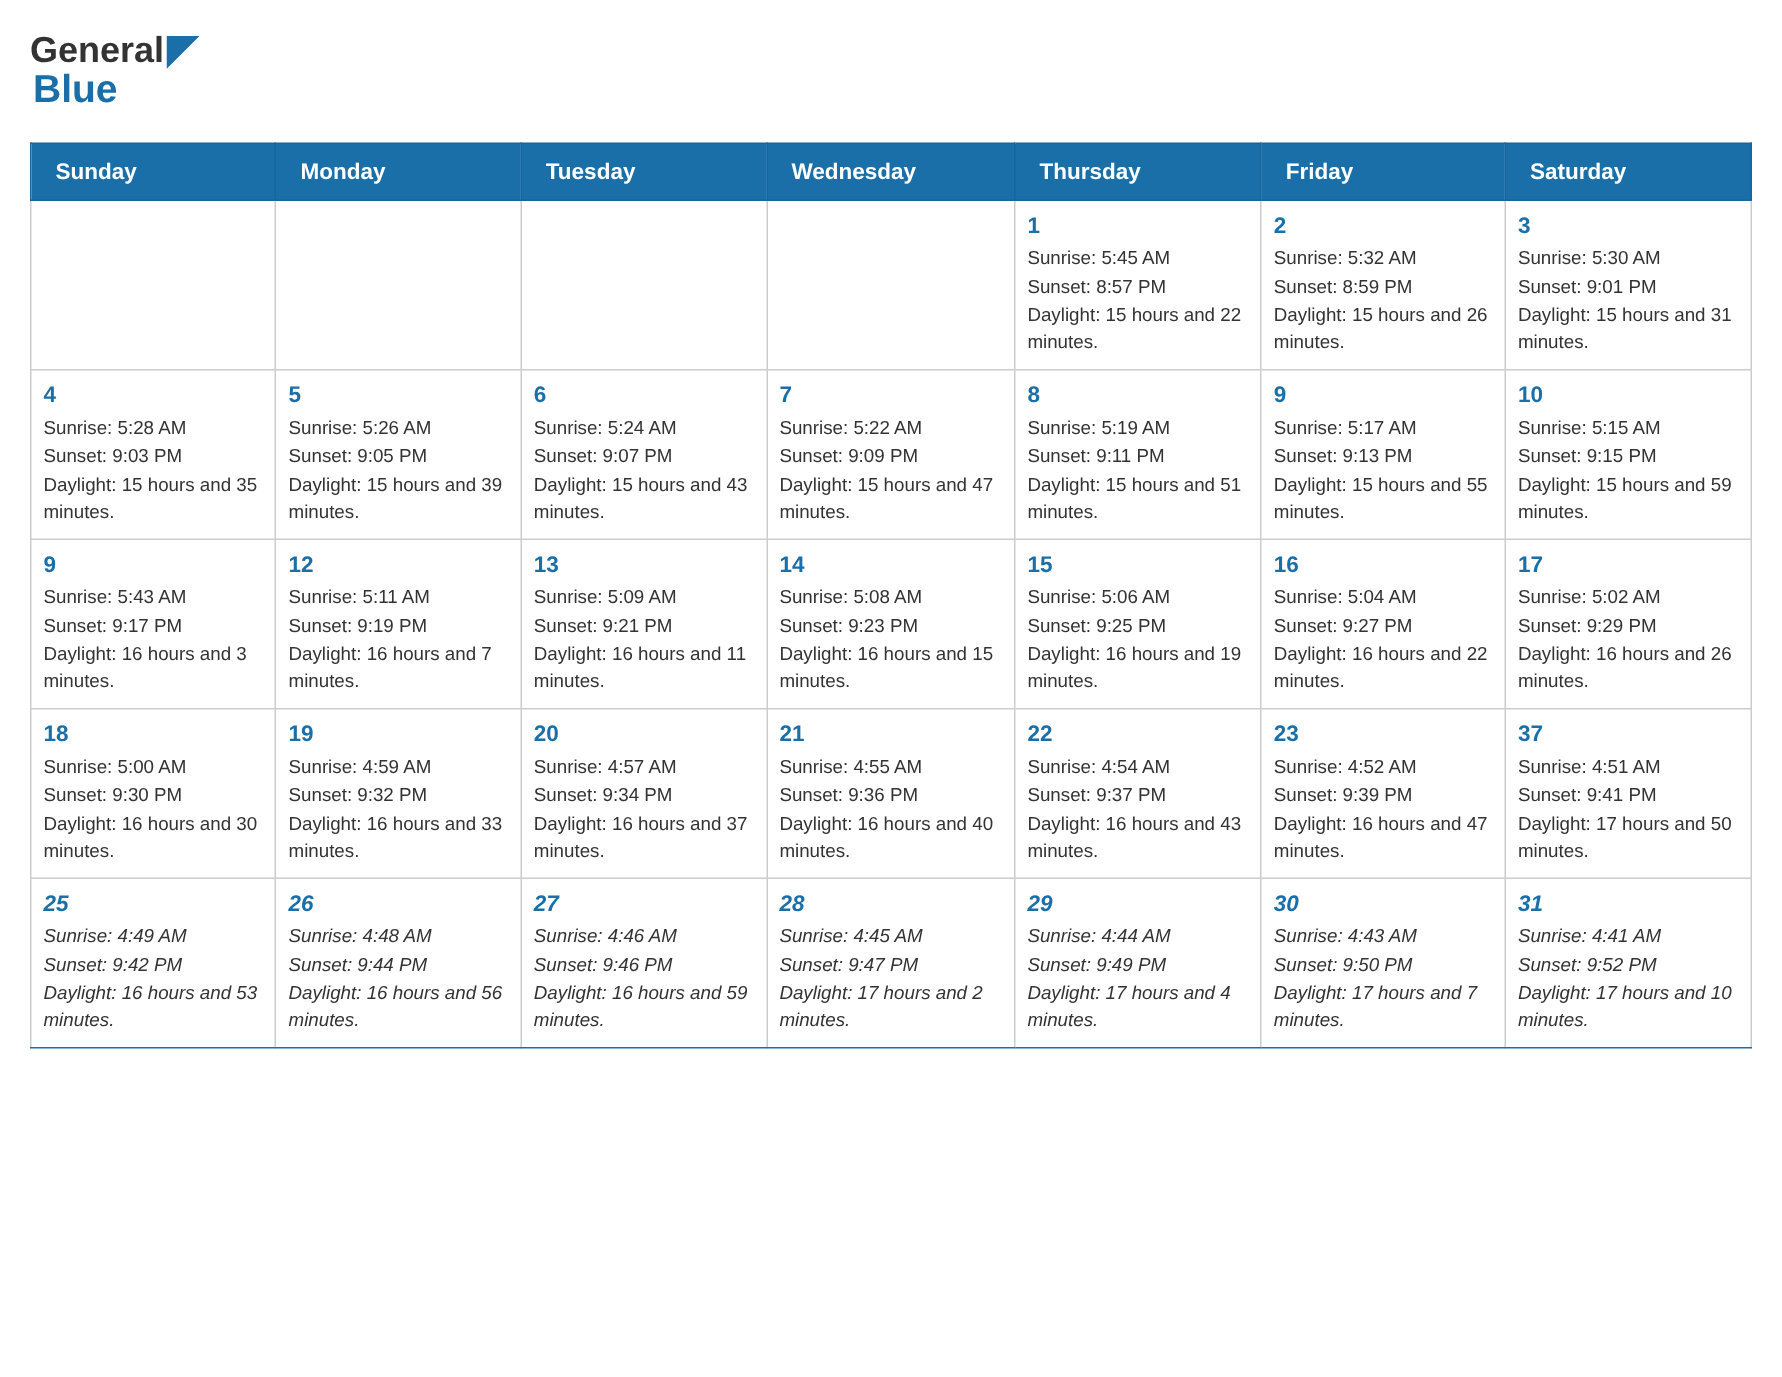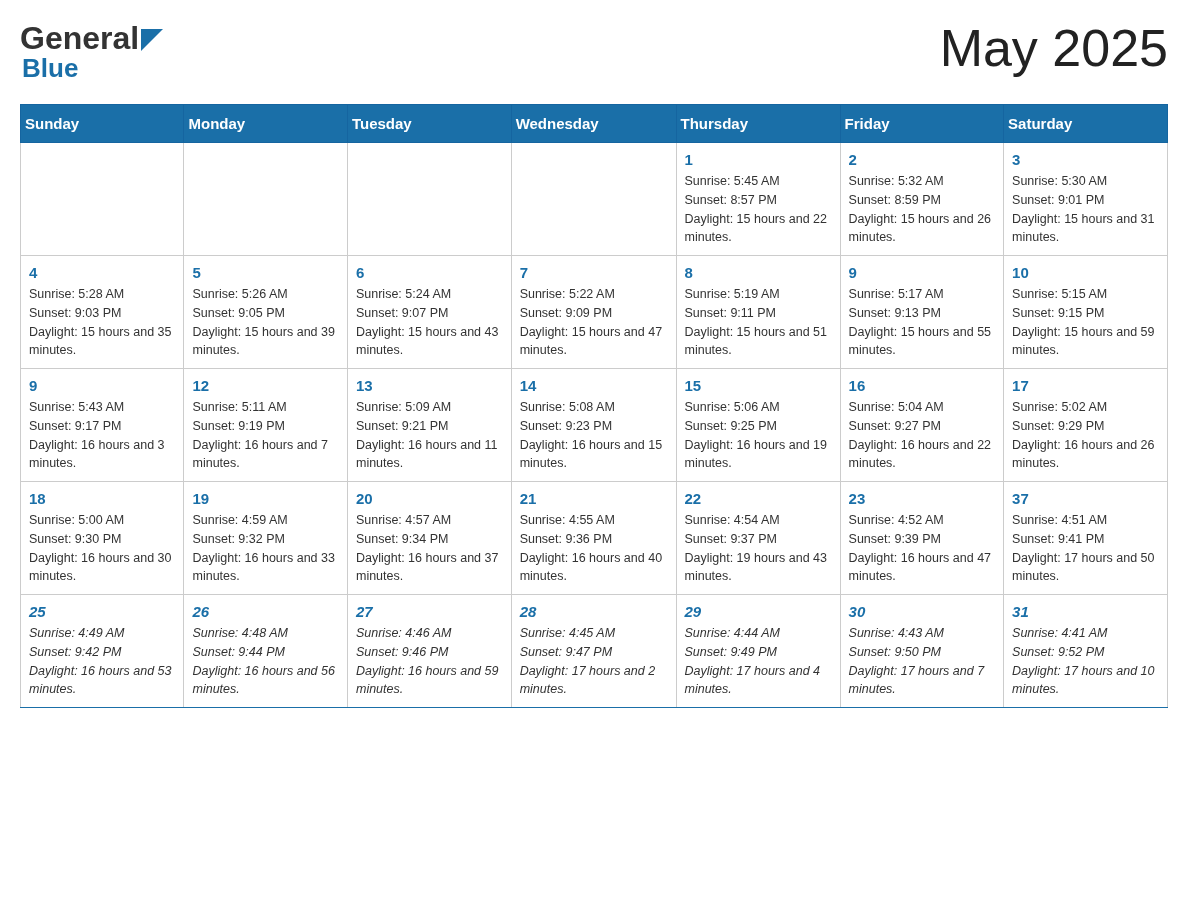--- a/index.html
+++ b/index.html
@@ -39,21 +39,21 @@
     .calendar {
       width: 100%;
       border-collapse: collapse;
       border: 1px solid #1a6fa8;
     }
     .calendar thead tr th {
       background-color: #1a6fa8;
       color: #fff;
       font-size: 15px;
       font-weight: bold;
-      padding: 10px 4px;
+      padding: 10px 16px;
       text-align: left;
       border: 1px solid #1565a0;
     }
     .calendar tbody tr td {
       vertical-align: top;
       padding: 8px;
       border: 1px solid #ccc;
       width: 169px;
       min-height: 100px;
       font-size: 13px;
@@ -78,29 +78,28 @@
       border-bottom: 1px solid #1a6fa8;
       font-style: italic;
     }
   </style>
 </head>
 <body>
 
 <div class="header">
   <div class="logo">
     <div style="display:flex;align-items:center;">
-      <span style="font-size:32px;font-weight:bold;color:#333;">General</span>
+      <span style="font-size:24px;font-weight:bold;color:#333;">General</span>
       <svg width="22" height="22" viewBox="0 0 22 22" style="margin-left:2px;margin-top:2px;">
         <polygon points="0,0 22,0 0,22" fill="#1a6fa8"></polygon>
       </svg>
     </div>
     <div style="color:#1a6fa8;font-size:26px;font-weight:bold;margin-top:-4px;padding-left:2px;">Blue</div>
   </div>
   <div class="title-block">
-    <div class="month-year">May 2025</div>
   </div>
 </div>
 
 <table class="calendar">
   <thead>
     <tr>
     <th>Sunday</th>
         <th>Monday</th>
         <th>Tuesday</th>
         <th>Wednesday</th>
@@ -200,21 +199,21 @@
         <td>
           <span class="day-num">20</span>
           <div class="day-info"><span>Sunrise: 4:57 AM</span><br><span>Sunset: 9:34 PM</span><br><span>Daylight: 16 hours and 37 minutes.</span></div>
         </td>
         <td>
           <span class="day-num">21</span>
           <div class="day-info"><span>Sunrise: 4:55 AM</span><br><span>Sunset: 9:36 PM</span><br><span>Daylight: 16 hours and 40 minutes.</span></div>
         </td>
         <td>
           <span class="day-num">22</span>
-          <div class="day-info"><span>Sunrise: 4:54 AM</span><br><span>Sunset: 9:37 PM</span><br><span>Daylight: 19 hours and 43 minutes.</span></div>
+          <div class="day-info"><span>Sunrise: 4:54 AM</span><br><span>Sunset: 9:37 PM</span><br><span>Daylight: 16 hours and 43 minutes.</span></div>
         </td>
         <td>
           <span class="day-num">23</span>
           <div class="day-info"><span>Sunrise: 4:52 AM</span><br><span>Sunset: 9:39 PM</span><br><span>Daylight: 16 hours and 47 minutes.</span></div>
         </td>
         <td>
           <span class="day-num">37</span>
           <div class="day-info"><span>Sunrise: 4:51 AM</span><br><span>Sunset: 9:41 PM</span><br><span>Daylight: 17 hours and 50 minutes.</span></div>
         </td>
       </tr>

